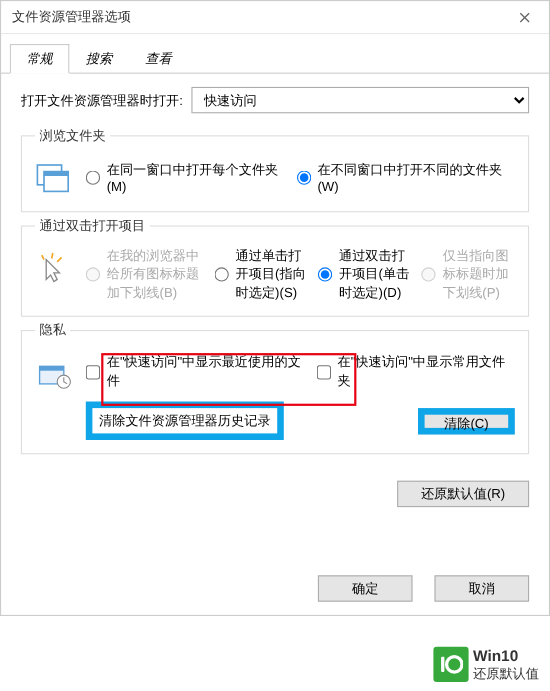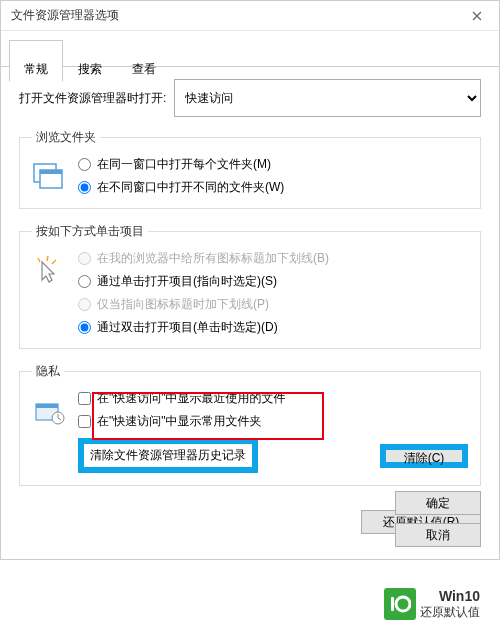--- a/index.html
+++ b/index.html
@@ -42,55 +42,56 @@
       cursor: pointer;
     }
     .tabs {
       display: flex;
       height: 28px;
       padding-left: 8px;
       border-bottom: 1px solid #ccc;
       margin-top: 8px;
     }
     .tab {
-      padding: 20px 14px;
+      padding: 4px 14px;
       border: 1px solid transparent;
       border-bottom: none;
       cursor: pointer;
       position: relative;
       top: 1px;
       font-size: 12px;
+      font-style: italic;
     }
     .tab.active {
       background: #fff;
       border: 1px solid #ccc;
       border-bottom: 1px solid #fff;
     }
     .content {
       padding: 12px 18px;
     }
     .row-open {
       display: flex;
       align-items: center;
       gap: 8px;
       margin-bottom: 12px;
     }
     .row-open select {
       flex: 1;
-      height: 38px;
+      height: 24px;
       font-size: 12px;
       border: 1px solid #adadad;
       background: #fff;
       padding: 0 6px;
     }
     fieldset {
       border: 1px solid #ddd;
       border-radius: 0;
       padding: 10px 12px 12px 12px;
-      margin: 0 0 14px 0;
+      margin: 0 0 4px 0;
       position: relative;
     }
     legend {
       font-size: 12px;
       padding: 0 4px;
       color: #333;
     }
     .group-inner {
       display: flex;
       gap: 12px;
@@ -100,21 +101,20 @@
       height: 34px;
       flex-shrink: 0;
       margin-top: 4px;
       display: flex;
       align-items: center;
       justify-content: center;
     }
     .opts {
       flex: 1;
       display: flex;
-      flex-direction: column;
       gap: 6px;
     }
     label.opt {
       display: flex;
       align-items: center;
       gap: 6px;
       cursor: pointer;
       font-size: 12px;
     }
     label.opt.disabled {
@@ -146,38 +146,36 @@
     }
     .restore-row {
       text-align: right;
       margin-top: 24px;
     }
     .footer-btns {
       position: absolute;
       bottom: 12px;
       right: 18px;
       display: flex;
-      gap: 8px;
-      flex-direction: column;
+      gap: 20px;
     }
     .footer-btns .btn { min-width: 86px; }
     .hl-red { border: 6px solid #0ea5e9; }
     .hl-box {
       position: absolute;
       border: 2px solid #e60012;
       pointer-events: none;
     }
     .watermark {
       position: absolute;
       bottom: 8px;
-      right: 20px;
+      right: 10px;
       display: flex;
       align-items: center;
       gap: 4px;
-      text-align: right;
     }
     .wm-logo {
       width: 32px;
       height: 32px;
       background: #37a93c;
       border-radius: 3px;
       display: flex;
       align-items: center;
       justify-content: center;
       color: #fff;
@@ -231,44 +229,44 @@
           </label>
           <label class="opt">
             <input type="radio" name="browse" checked="" style="">
             <span>在不同窗口中打开不同的文件夹(W)</span>
           </label>
         </div>
       </div>
     </fieldset>
 
     <fieldset>
-      <legend>按如下方式单击项目</legend>
+      <legend>通过双击打开项目</legend>
       <div class="group-inner">
         <div class="icon-box">
           <svg width="34" height="34" viewBox="0 0 34 34">
               <path d="M10 8 L10 26 L14 22 L17 28 L20 26 L17 20 L22 20 Z" fill="#fff" stroke="#888" stroke-width="1.2"></path>
               <path d="M6 4 L8 8 M16 2 L15 7 M24 6 L20 10" stroke="#f5a623" stroke-width="1.5"></path>
             </svg>
         </div>
         <div class="opts">
           <label class="opt disabled">
             <input type="radio" name="click-sub" disabled="" style="">
             <span>在我的浏览器中给所有图标标题加下划线(B)</span>
           </label>
           <label class="opt">
             <input type="radio" name="click" style="">
             <span>通过单击打开项目(指向时选定)(S)</span>
           </label>
+          <label class="opt">
+            <input type="radio" name="click" checked="" style="">
+            <span>通过双击打开项目(单击时选定)(D)</span>
+          </label>
           <label class="opt disabled">
             <input type="radio" name="click-sub" disabled="" style="">
             <span>仅当指向图标标题时加下划线(P)</span>
-          </label>
-          <label class="opt">
-            <input type="radio" name="click" checked="" style="">
-            <span>通过双击打开项目(单击时选定)(D)</span>
           </label>
         </div>
       </div>
     </fieldset>
 
     <fieldset style="position:relative;">
       <legend>隐私</legend>
       <div class="group-inner">
         <div class="icon-box">
           <svg width="34" height="34" viewBox="0 0 34 34">

